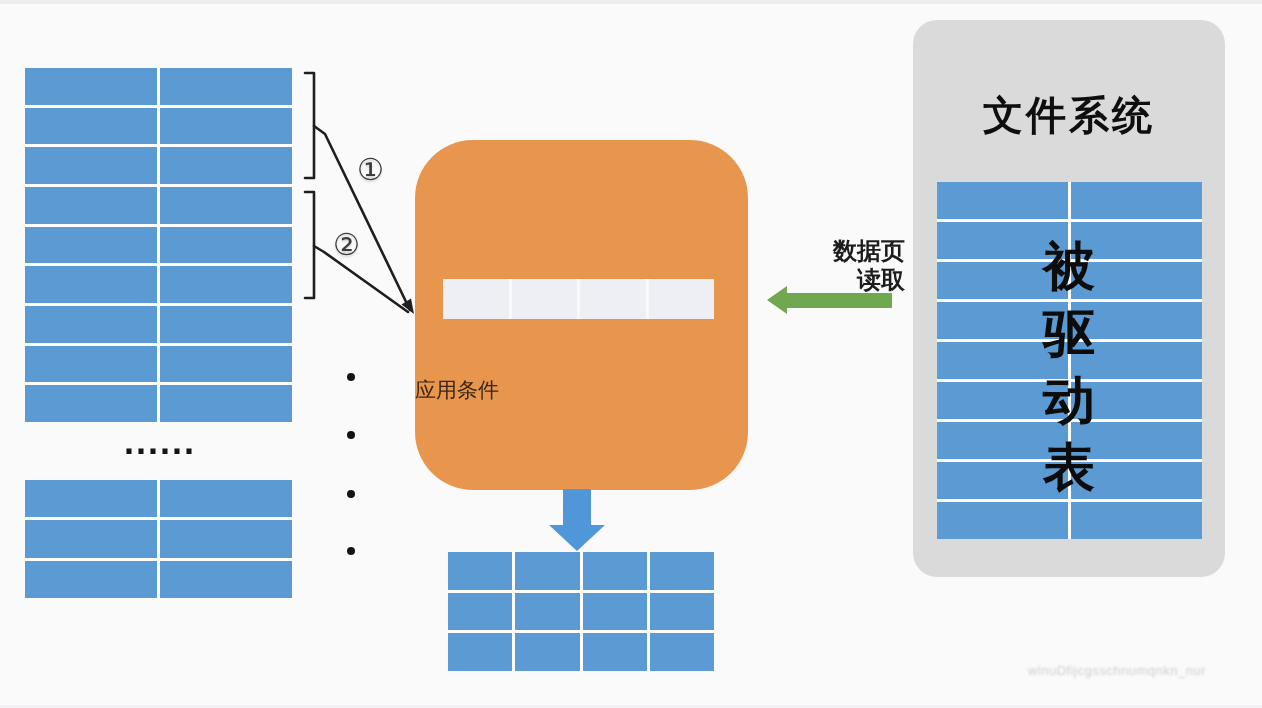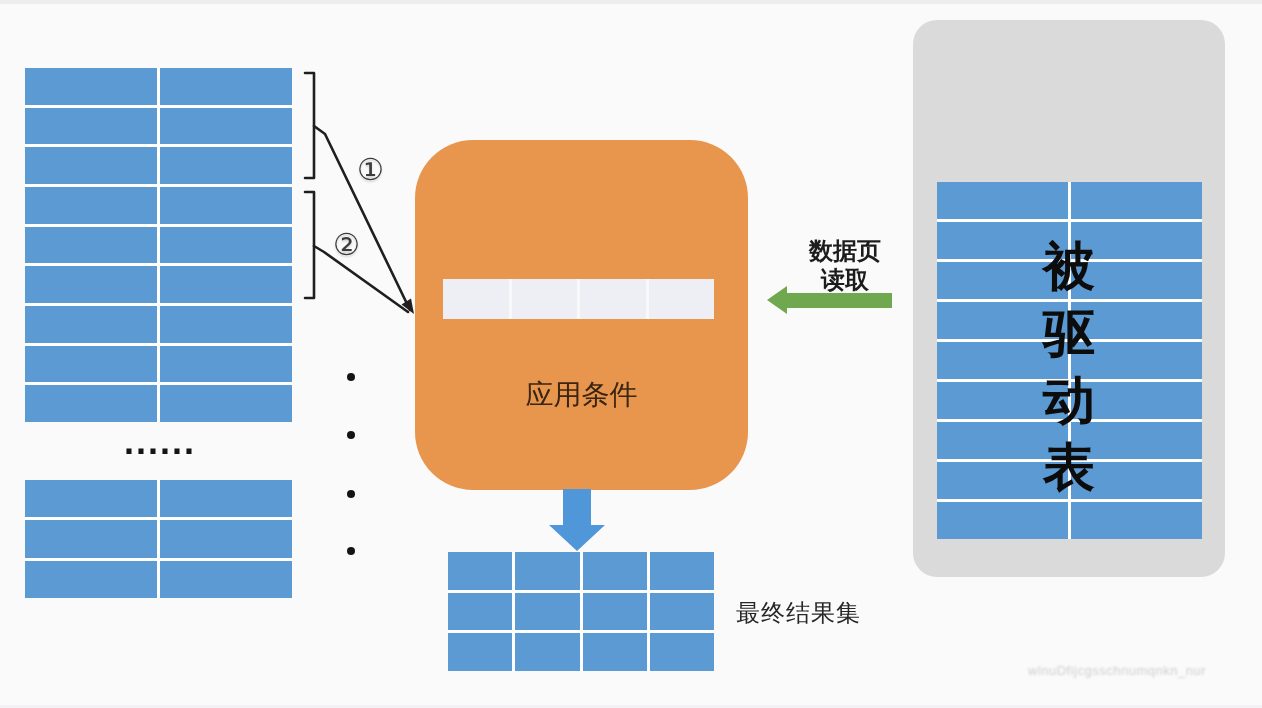--- a/index.html
+++ b/index.html
@@ -14,34 +14,34 @@
   #tblTop{left:25px;top:68px;width:267px;height:354px;}
   #tblBottom{left:25px;top:480px;width:267px;height:118px;}
   #tblResult{left:448px;top:552px;width:266px;height:119px;}
   #tblFs{left:937px;top:182px;width:265px;height:357px;z-index:2;}
 
   
   #jbBox{position:absolute;left:415px;top:140px;width:333px;height:350px;border-radius:58px;background:var(--orange,#e8964e);}
   #jbTitle{position:absolute;left:415px;top:79px;width:333px;text-align:center;font-size:31px;color:#2d2d2d;}
   #slots{position:absolute;left:443px;top:279px;width:271px;height:40px;display:grid;gap:3px;background:#f8f9fb;z-index:2;}
   #slots .cell{background:var(--slot,#edeff5);border-radius:2px;}
-  #condLabel{position:absolute;left:415px;top:376px;width:333px;text-align:center;font-size:28px;color:#3a2512;z-index:2;}
+  #condLabel{position:absolute;left:415px;top:376px;width:333px;text-align:left;font-size:21px;color:#3a2512;z-index:2;}
 
   
   #fsPanel{position:absolute;left:913px;top:20px;width:312px;height:557px;border-radius:24px;background:var(--panel-gray,#dbdadb);z-index:1;}
   #fsTitle{position:absolute;left:913px;top:88px;width:312px;text-align:center;font-size:40px;font-weight:700;letter-spacing:3px;color:#0e0e0e;z-index:2;}
   #drivenLabel{position:absolute;left:913px;top:233px;width:312px;text-align:center;font-size:52px;font-weight:700;color:#0c0c0c;z-index:3;}
   .driven-char{height:67px;line-height:67px;}
 
   
   #downArrowShaft{position:absolute;left:563px;top:489px;width:28px;height:36px;background:var(--arrow-blue,#4f97d9);z-index:2;}
   #downArrowHead{position:absolute;left:549px;top:525px;width:0;height:0;border-left:28px solid transparent;border-right:28px solid transparent;border-top:26px solid var(--arrow-blue,#4f97d9);z-index:2;}
   #greenHead{position:absolute;left:767px;top:286px;width:0;height:0;border-top:14px solid transparent;border-bottom:14px solid transparent;border-right:20px solid var(--green,#6fa84f);}
   #greenShaft{position:absolute;left:787px;top:293px;width:105px;height:15px;background:var(--green,#6fa84f);}
-  #transferLabel{position:absolute;left:785px;top:236px;width:120px;text-align:center;font-size:24px;line-height:29px;font-weight:600;color:#1c1c1c;}
+  #transferLabel{position:absolute;left:785px;top:236px;width:120px;text-align:right;font-size:24px;line-height:29px;font-weight:600;color:#1c1c1c;}
 
   
   #resultLabel{position:absolute;left:736px;top:597px;font-size:24px;color:#262626;letter-spacing:1px;}
   .step{position:absolute;font-size:30px;color:#3c3c3c;text-shadow:0 2px 2px rgba(0,0,0,0.15);}
   #step1{left:357px;top:152px;}
   #step2{left:333px;top:227px;}
   #hEllipsis{position:absolute;left:124px;top:421px;font-size:36px;font-weight:700;letter-spacing:2px;color:#141414;}
   .vdot{position:absolute;left:347px;width:8px;height:8px;border-radius:50%;background:#141414;}
   #vdot1{top:373px;} #vdot2{top:431px;} #vdot3{top:490px;} #vdot4{top:547px;}
 
@@ -126,30 +126,30 @@
       <div class="cell"></div>
       <div class="cell"></div>
       <div class="cell"></div>
       <div class="cell"></div>
       <div class="cell"></div>
       <div class="cell"></div>
       <div class="cell"></div>
       <div class="cell"></div>
       <div class="cell"></div>
     </div>
-  <div id="resultLabel">最终结果集</div>
 
   <div id="transferLabel">
     <div>数据页</div>
     <div>读取</div>
   </div>
   <div id="greenHead"></div>
   <div id="greenShaft"></div>
 
   <div id="fsPanel"></div>
+  <div id="fsTitle">文件系统</div>
   <div id="tblFs" class="tbl" style="grid-template-rows: repeat(9, 1fr); grid-template-columns: repeat(2, 1fr);">
       <div class="cell"></div>
       <div class="cell"></div>
       <div class="cell"></div>
       <div class="cell"></div>
       <div class="cell"></div>
       <div class="cell"></div>
       <div class="cell"></div>
       <div class="cell"></div>
       <div class="cell"></div>

